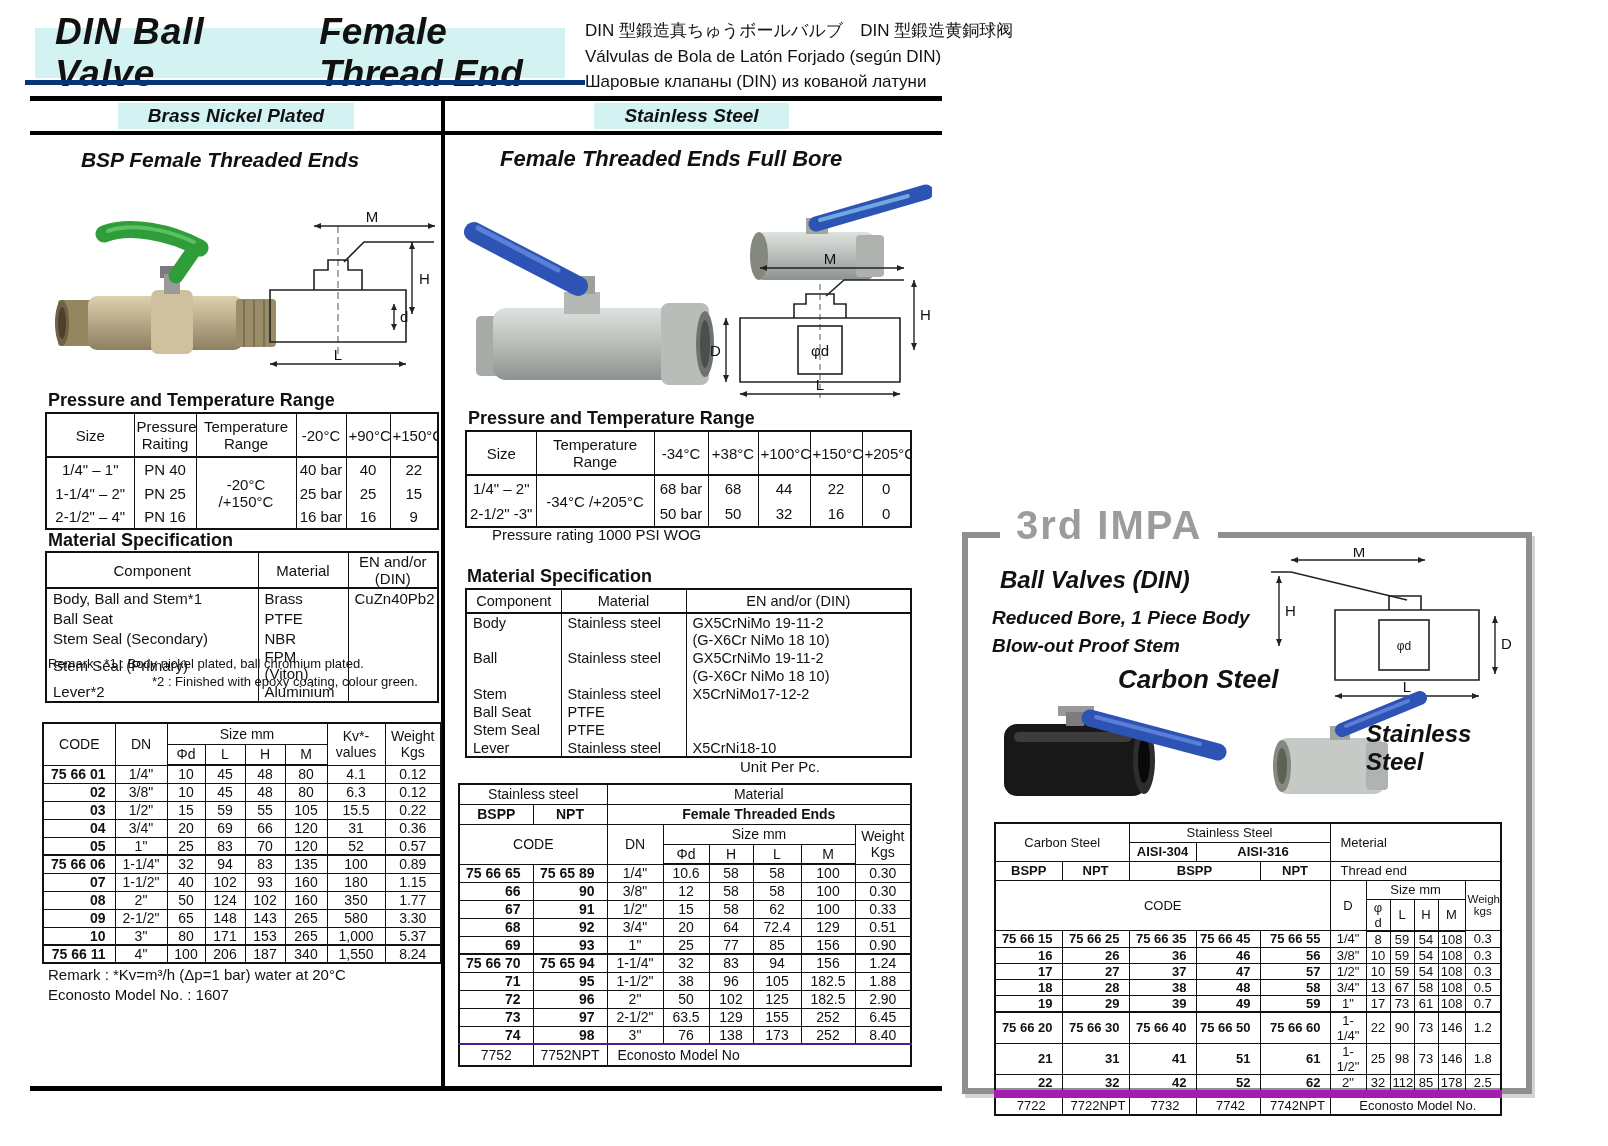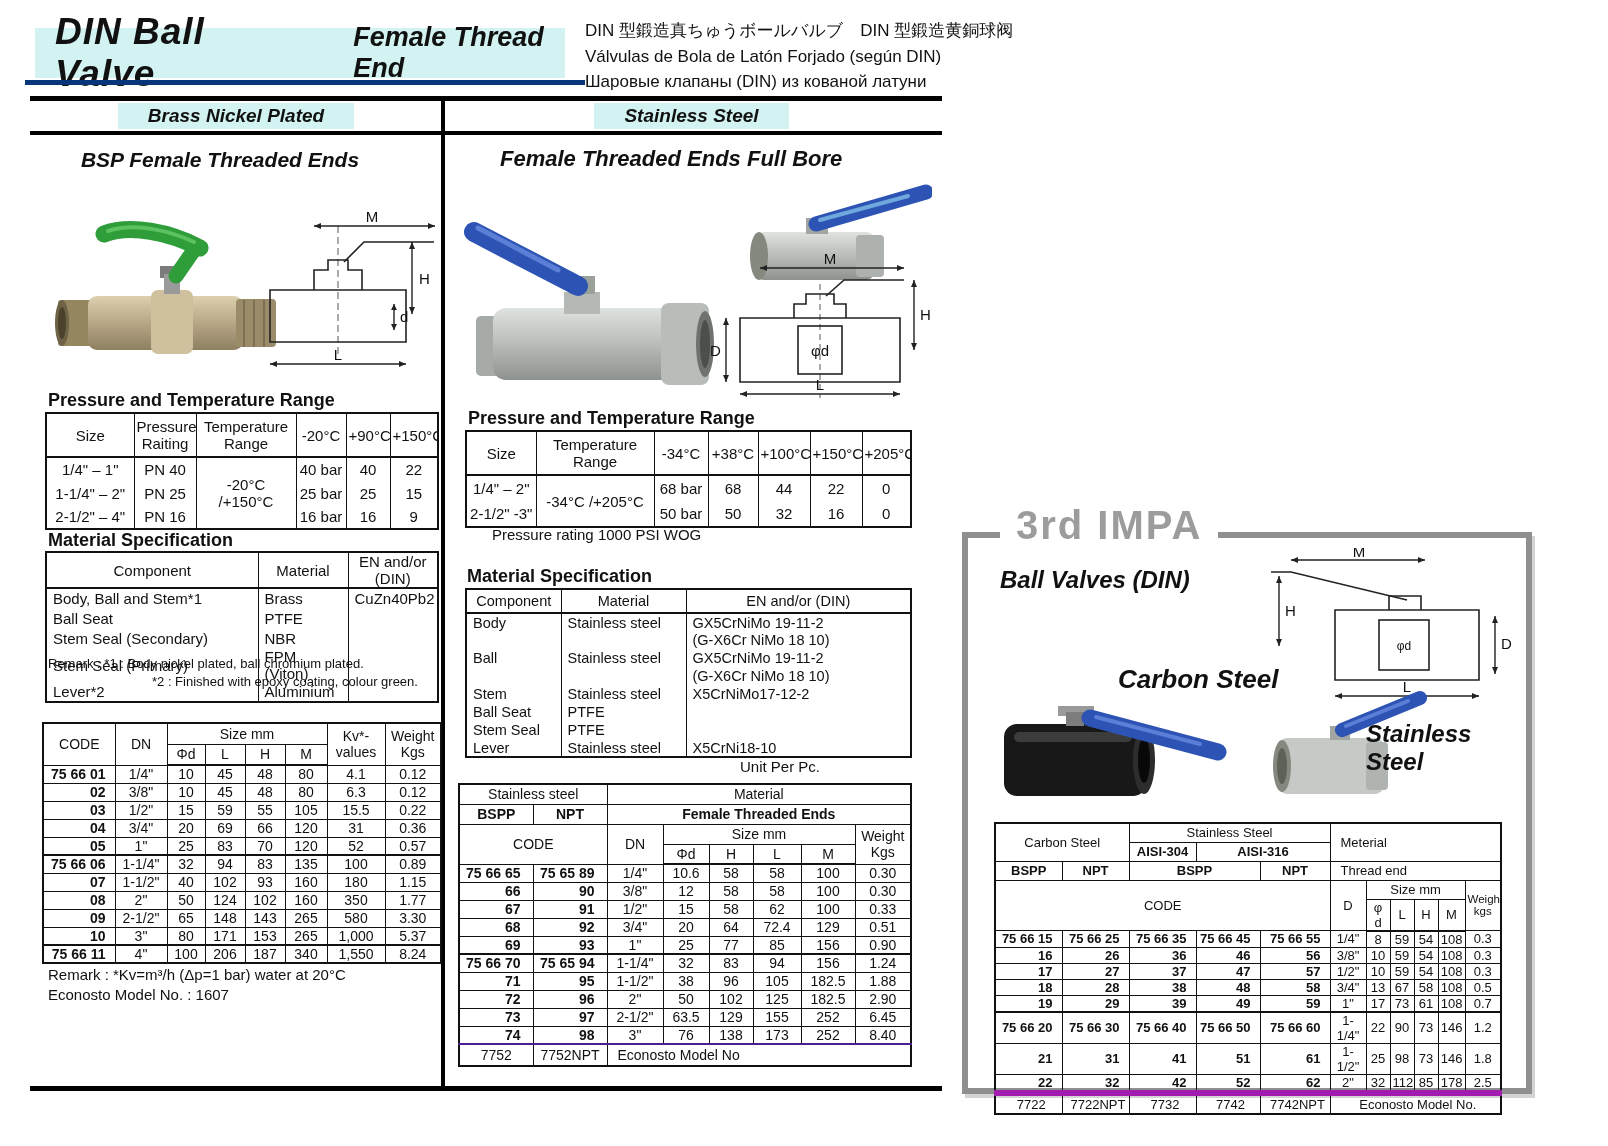--- a/index.html
+++ b/index.html
@@ -11,21 +11,21 @@
   }
   .abs { position:absolute; }
 
   
   .banner {
     left:35px; top:28px; width:530px; height:50px;
     background:var(--banner,#d2f3f1);
     display:flex; align-items:center;
   }
   .banner .t1 { font-style:italic; font-weight:bold; font-size:37px; margin-left:20px; letter-spacing:1px; }
-  .banner .t2 { font-style:italic; font-weight:bold; font-size:27px; margin-left:76px; }
+  .banner .t2 { font-style:italic; font-weight:bold; font-size:37px; margin-left:76px; }
   .banner-underline { left:25px; top:80px; width:560px; height:5px; background:var(--underline,#06357a); }
   .multilang { left:585px; top:18px; font-size:17px; line-height:1.5; }
 
   
   .rule { background:#000; }
   .col-head-wrap { top:101px; height:29px; display:flex; justify-content:center; align-items:center; }
   .col-head {
     background:var(--banner,#d2f3f1); font-style:italic; font-weight:bold; font-size:19px;
     padding:2px 30px;
   }
@@ -63,21 +63,21 @@
   .t-mid td { height:18px; }
   .t-mid tbody td:nth-child(-n+2) { text-align:right; padding-right:12px; font-weight:bold; }
   .t-mid tbody tr:nth-child(6) td { border-top:2px solid #111; }
   .t-mid tfoot td { border-top:2px solid #4c1d95; height:22px; }
 
   .t-impa { font-size:13px; }
   .t-impa th { height:19px; }
   .t-impa td { height:16px; }
   .t-impa tbody td:nth-child(-n+5) { text-align:right; padding-right:9px; font-weight:bold; }
   .t-impa tbody tr:nth-child(6) td { border-top:2px solid #111; }
-  .t-impa tfoot td { border-top:6px solid #a21caf; height:21px;padding-left:7px; }
+  .t-impa tfoot td { border-top:8px solid #a21caf; height:21px;padding-left:7px; }
 
   
   .sec-h { font-weight:bold; font-size:18px; }
   .it-title { font-style:italic; font-weight:bold; }
   .note { font-size:15px; }
   .small-note { font-size:13px; }
 
   
   .impa-box {
     left:962px; top:532px; width:570px; height:562px;
@@ -710,20 +710,24 @@
       <td>7752</td>
       <td>7752NPT</td>
       <td colspan="6" class="al">Econosto Model No</td>
     </tr>
   </tfoot>
 </table>
 
 <div class="abs impa-box">
 
   <div class="abs it-title" style="left:32px;top:28px;font-size:24px;">Ball Valves (DIN)</div>
+  <div class="abs it-title" style="left:24px;top:66px;font-size:19px;line-height:1.45;">
+    <div>Reduced Bore, 1 Piece Body</div>
+    <div>Blow-out Proof Stem</div>
+  </div>
 
   <svg class="abs" style="left:295px;top:10px;" width="258" height="162" viewBox="0 0 258 162">
     <path class="outline" d="M72,62 H216 V132 H72 Z"></path>
     <path class="outline" d="M126,62 V48 H158 V62"></path>
     <path class="outline" d="M144,52 L28,24 H8" stroke-width="3.5"></path>
     <rect class="outline" x="116" y="72" width="50" height="50"></rect>
     <line class="dim" x1="28" y1="12" x2="162" y2="12"></line>
     <path d="M28,12 l7,-3 v6 z M162,12 l-7,-3 v6 z" fill="#222"></path>
     <text class="dimtxt" x="96" y="9" text-anchor="middle">M</text>
     <line class="dim" x1="16" y1="28" x2="16" y2="98"></line>

